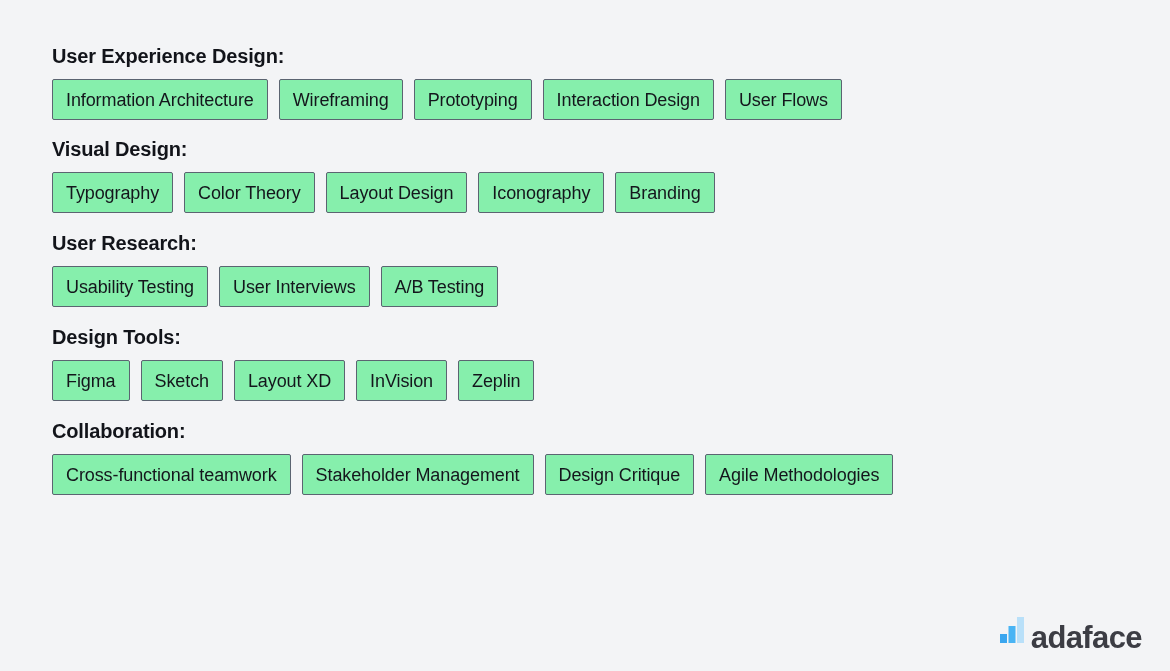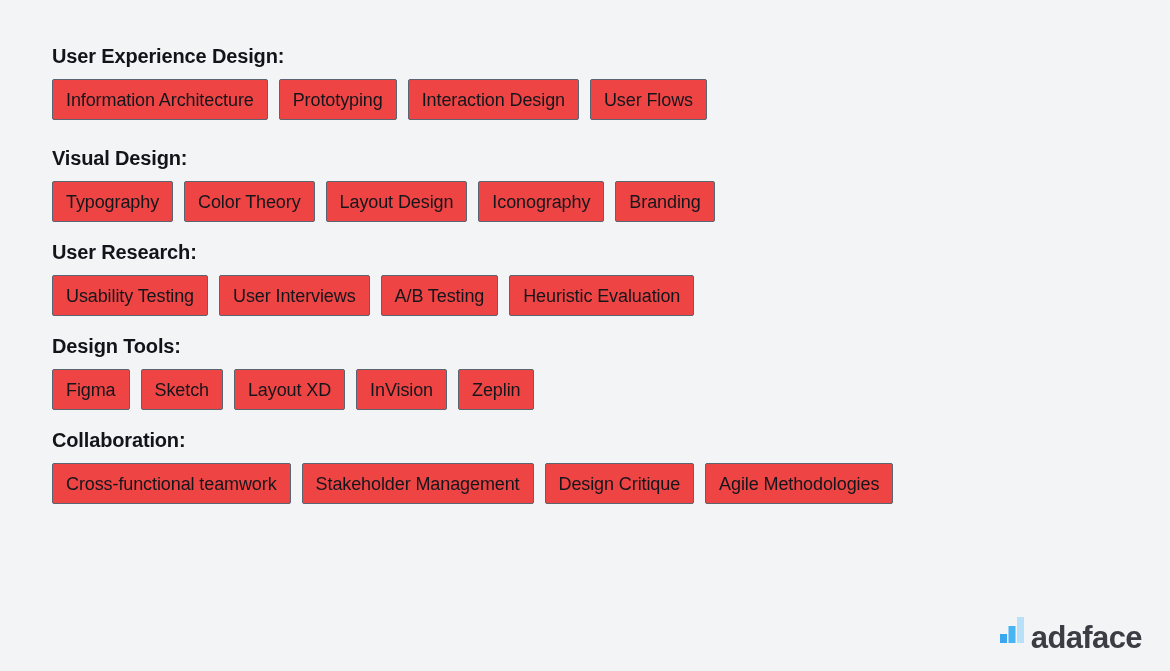--- a/index.html
+++ b/index.html
@@ -50,31 +50,31 @@
 
   .tag {
     display: inline-flex;
     align-items: center;
     justify-content: center;
     box-sizing: border-box;
     height: 41px;
     padding: 0 13px;
     border: 1.6px solid #5b6471;
     border-radius: 2px;
-    background: #ef4444;
+    background: #86efac;
     color: #14161c;
     font-size: 18px;
     font-weight: normal;
     line-height: 1;
     letter-spacing: -0.1px;
     white-space: nowrap;
   }
 
   
-  #section-0 { margin-bottom: 26px; }
+  #section-0 { margin-bottom: 17px; }
   #section-1 { margin-bottom: 18px; }
   #section-2 { margin-bottom: 18px; margin-top: 16px; }
   #section-3 { margin-bottom: 18px; }
   #section-4 { margin-bottom: 0; }
 
   .brand-logo {
     position: absolute;
     right: 28px;
     bottom: 18px;
     display: flex;
@@ -99,20 +99,21 @@
 </style>
 </head>
 <body>
 
 <div id="skills-page">
 
   <div class="skill-section" id="section-0">
     <div class="section-heading">User Experience Design:</div>
     <div class="tag-row">
       <span class="tag">Information Architecture</span>
+      <span class="tag">Wireframing</span>
       <span class="tag">Prototyping</span>
       <span class="tag">Interaction Design</span>
       <span class="tag">User Flows</span>
     </div>
   </div>
 
   <div class="skill-section" id="section-1">
     <div class="section-heading">Visual Design:</div>
     <div class="tag-row">
       <span class="tag">Typography</span>
@@ -122,21 +123,20 @@
       <span class="tag">Branding</span>
     </div>
   </div>
 
   <div class="skill-section" id="section-2">
     <div class="section-heading">User Research:</div>
     <div class="tag-row">
       <span class="tag">Usability Testing</span>
       <span class="tag">User Interviews</span>
       <span class="tag">A/B Testing</span>
-      <span class="tag">Heuristic Evaluation</span>
     </div>
   </div>
 
   <div class="skill-section" id="section-3">
     <div class="section-heading">Design Tools:</div>
     <div class="tag-row">
       <span class="tag">Figma</span>
       <span class="tag">Sketch</span>
       <span class="tag">Layout XD</span>
       <span class="tag">InVision</span>

